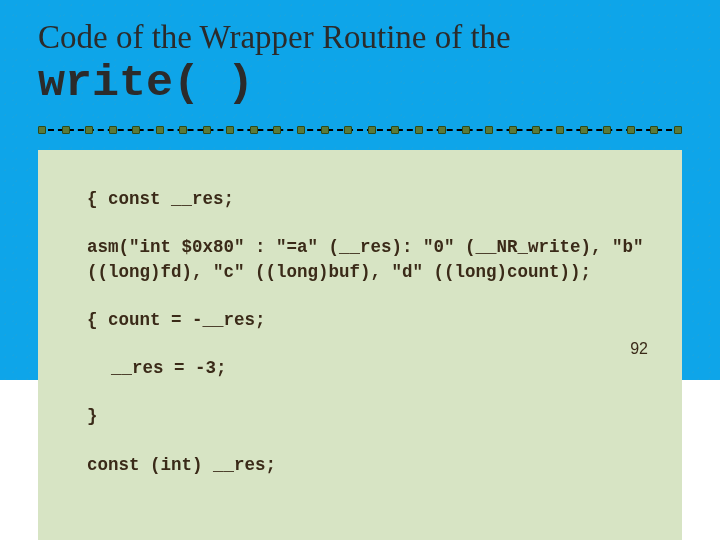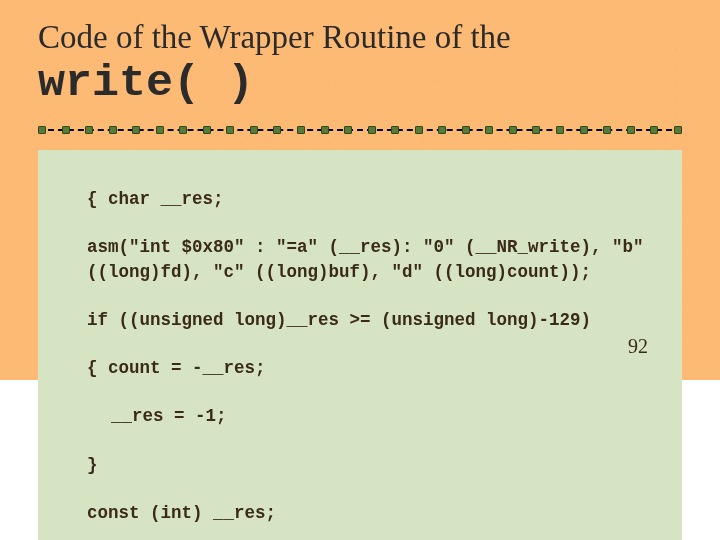--- a/index.html
+++ b/index.html
@@ -8,21 +8,21 @@
     width: 720px;
     height: 540px;
     overflow: hidden;
     font-family: "Times New Roman", Times, serif;
     background: #ffffff;
   }
   .slide {
     position: relative;
     width: 720px;
     height: 380px;
-    background: #fdba74;
+    background: #0ea5e9;
     box-sizing: border-box;
   }
   .texture-overlay {
     position: absolute;
     inset: 0;
     background-image:
       radial-gradient(rgba(160,150,110,0.06) 1px, transparent 1px),
       radial-gradient(rgba(160,150,110,0.05) 1px, transparent 1px);
     background-size: 11px 11px, 17px 17px;
     background-position: 0 0, 5px 7px;
@@ -79,22 +79,22 @@
     font-weight: bold;
     white-space: pre-wrap;
     word-break: break-word;
   }
   .codebox .ind1 { padding-left: 34px; display: block; }
   .codebox .ind2 { padding-left: 58px; display: block; }
   .slide-number {
     position: absolute;
     right: 72px;
     bottom: 22px;
-    font-family: Liberation Serif, serif;
-    font-size: 20px;
+    font-family: Liberation Sans, sans-serif;
+    font-size: 16px;
     color: #3a2a18;
   }
 </style>
 </head>
 <body>
 
 <div class="slide">
   <div class="texture-overlay"></div>
   <div class="content">
 
@@ -131,25 +131,24 @@
           <span></span>
           <span></span>
           <span></span>
           <span></span>
           <span></span>
           <span></span>
       </div>
     </div>
 
     <div class="codebox">
-<span class="ind1">{ char __res;</span>
+<span class="ind1">{ const __res;</span>
 <span class="ind1">asm("int $0x80" : "=a" (__res): "0" (__NR_write), "b" ((long)fd), "c" ((long)buf), "d" ((long)count));</span>
-<span class="ind1">if ((unsigned long)__res &gt;= (unsigned long)-129)</span>
 <span class="ind1">{ count = -__res;</span>
-<span class="ind2">__res = -1;</span>
+<span class="ind2">__res = -3;</span>
 <span class="ind1">}</span>
 <span class="ind1">const (int) __res;</span>
 
     </div>
 
   </div>
 
   <div class="slide-number">92</div>
 </div>
 

